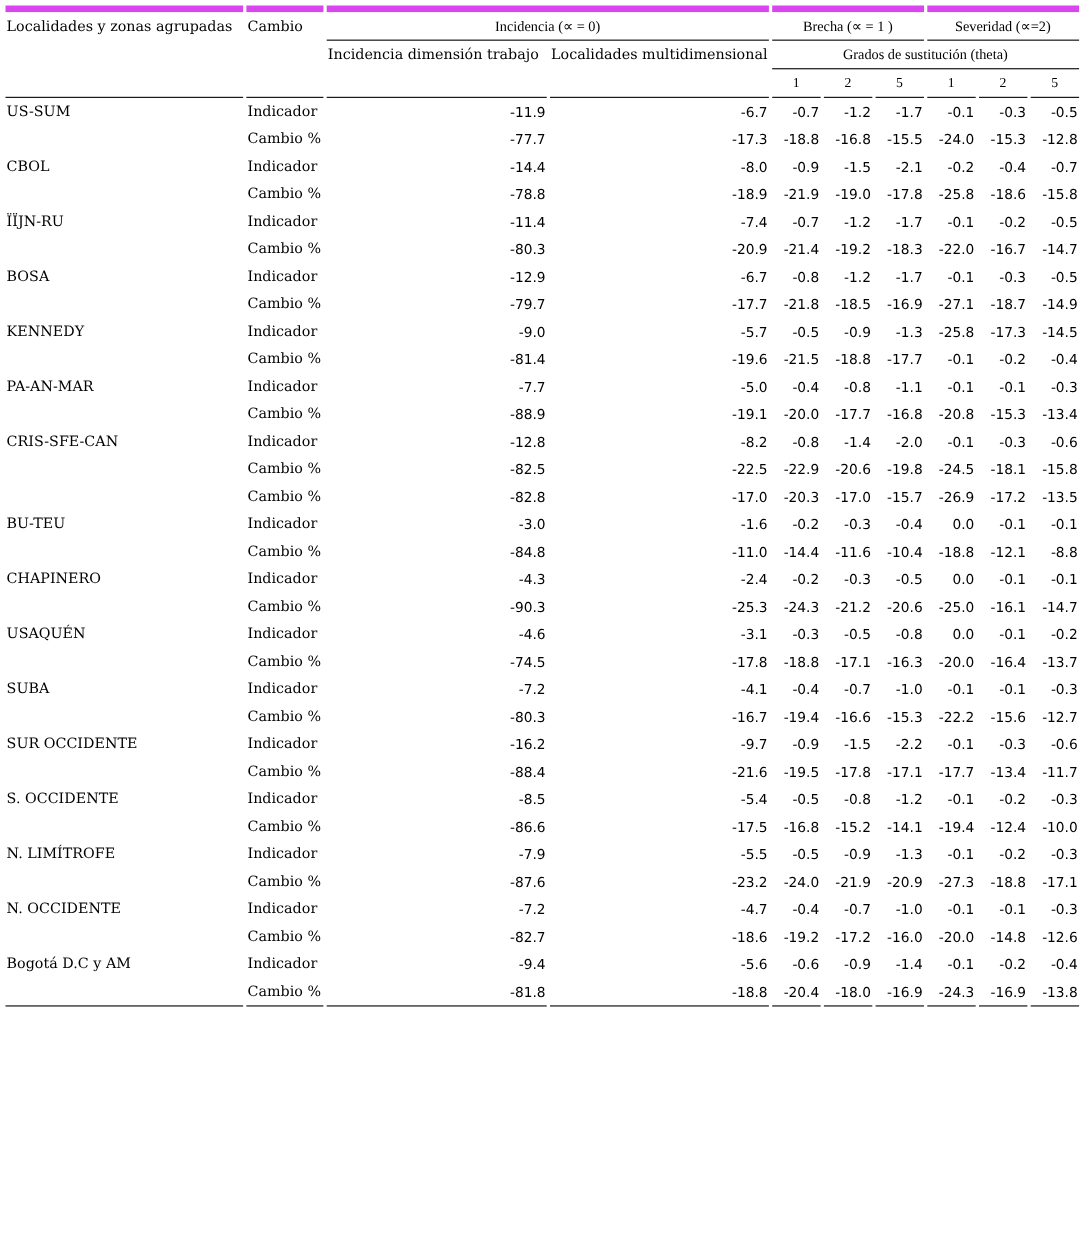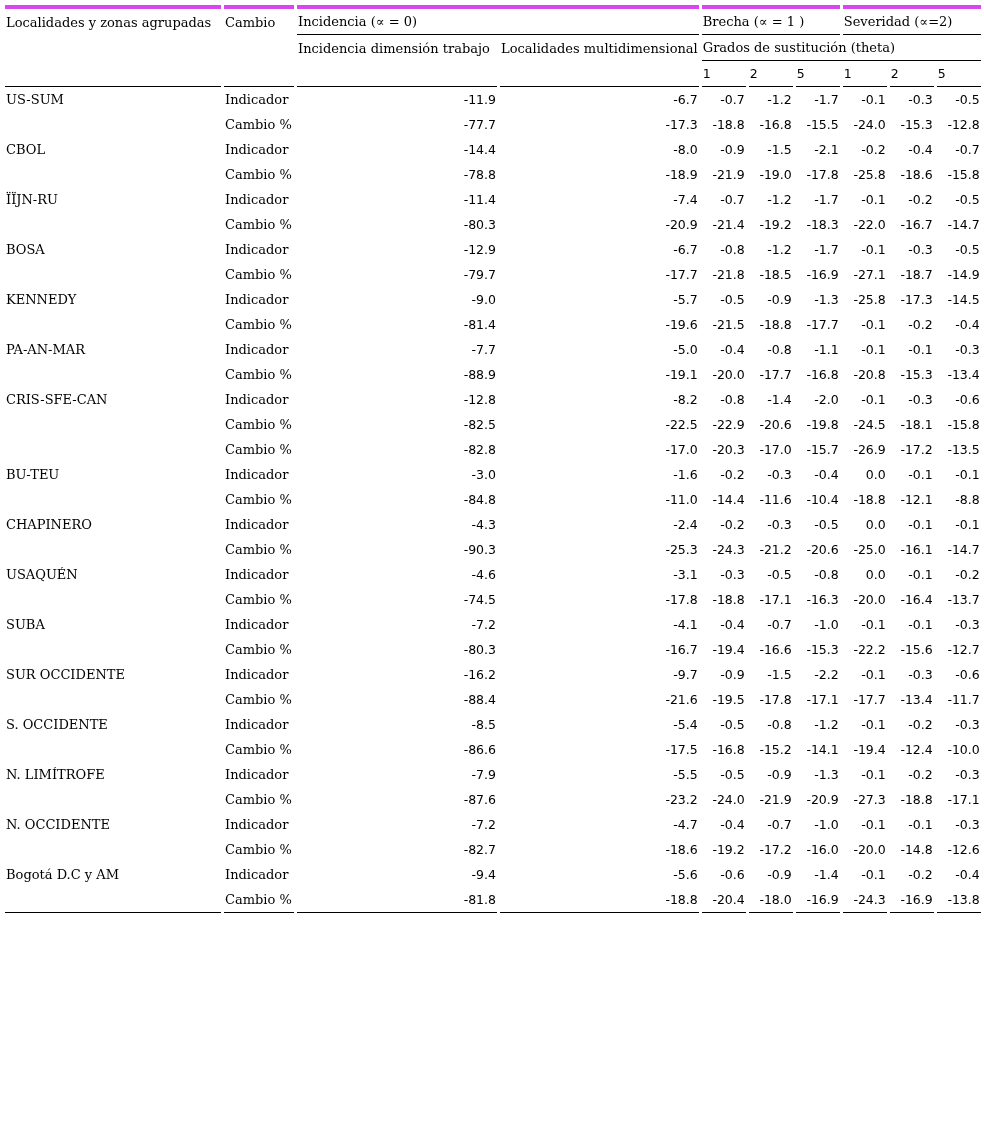--- a/index.html
+++ b/index.html
@@ -4,23 +4,23 @@
 <style>
   html, body { margin: 0; padding: 0; background: #ffffff; }
   body { width: 984px; height: 1141px; position: relative; overflow: hidden;
          font-family: "DejaVu Serif", "Liberation Serif", serif; color: #000; }
   table.data { position: absolute; left: 5px; top: 5px; border-collapse: separate; border-spacing: 3px 0;
                font-size: 13px; margin-left: -3px; }
   table.data td, table.data th { padding: 0 1px; height: 25px; font-weight: normal; white-space: nowrap;
                                  vertical-align: middle; line-height: 25px; }
   .num { font-family: "DejaVu Sans", "Liberation Sans", sans-serif; font-size: 12.5px; text-align: right; }
   .hdr { font-family: "DejaVu Serif", "Liberation Serif", serif; }
-  .bt { border-top: 4px solid #d946ef; }
+  .bt { border-top: 6px solid #d946ef; }
   .bb { border-bottom: 1px solid #000; }
-  .center { text-align: left; }
+  .center { text-align: center; font-family: Liberation Serif, serif; }
   .left { text-align: left; }
   .right { text-align: right; }
   col.c-loc { width: 216px; }
   col.c-cam { width: 70px; }
   col.c-it { width: 200px; }
   col.c-im { width: 195px; }
   col.c-s { width: 44px; }
 </style>
 </head>
 <body>

